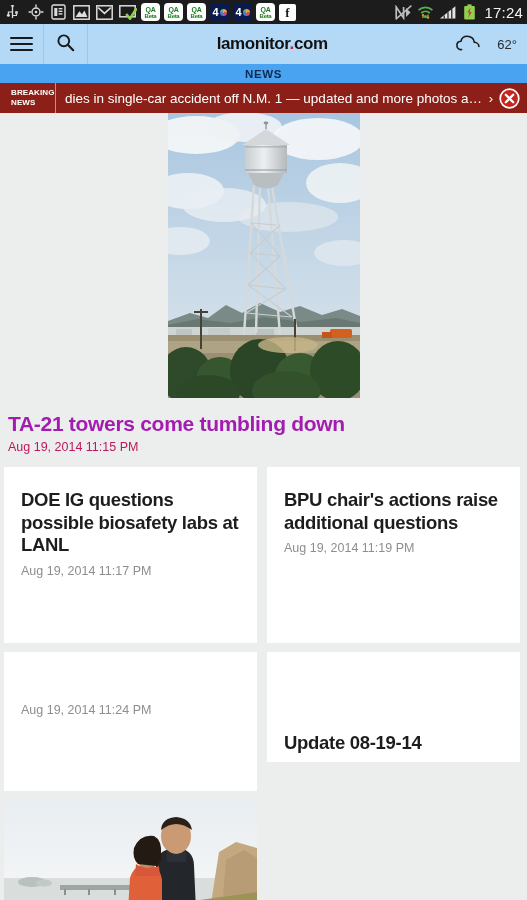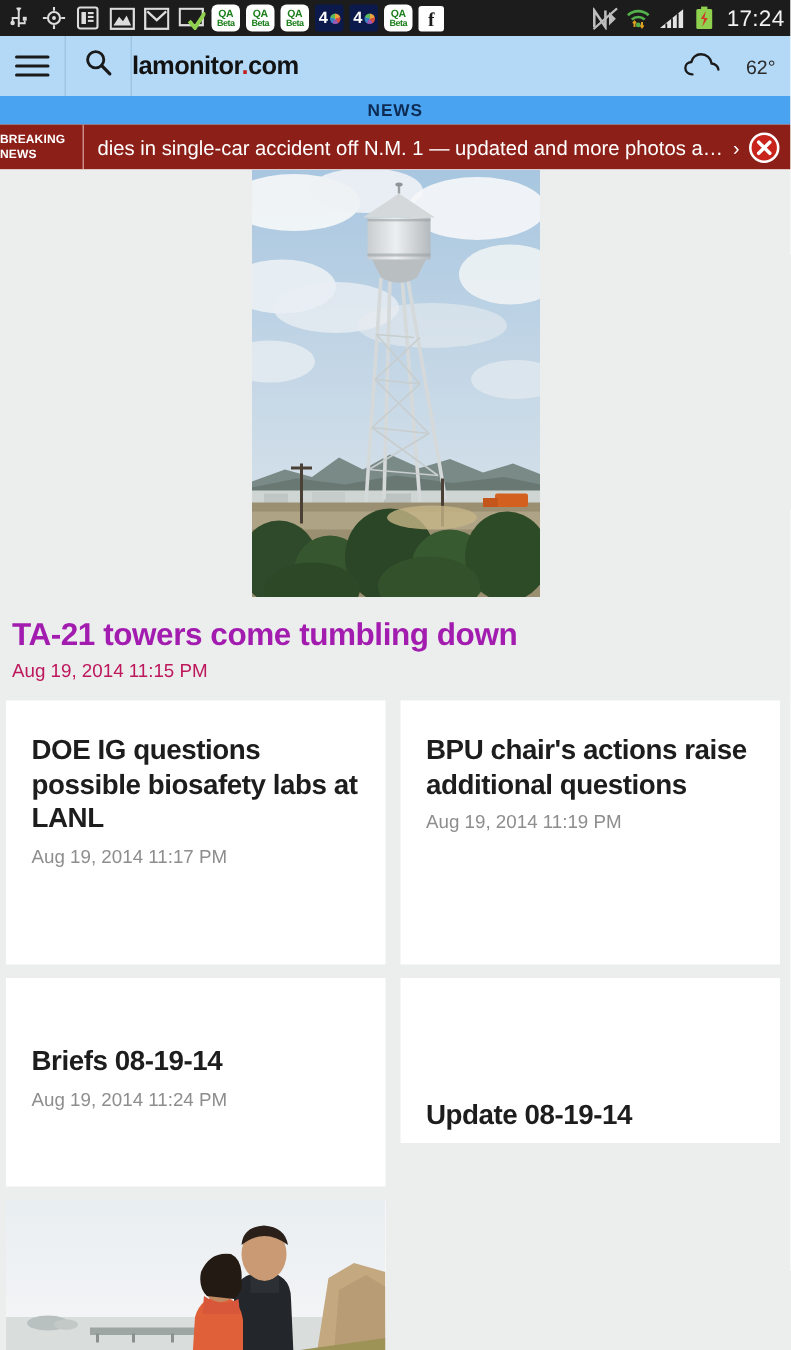--- a/index.html
+++ b/index.html
@@ -55,21 +55,21 @@
     height: 40px; background: #b3d9f7;
     display: flex; align-items: center; position: relative;
   }
   .appbar-btn {
     width: 44px; height: 40px; display: flex; align-items: center;
     justify-content: center; border-right: 1px solid #9ec5e4;
   }
   .hamburger { width: 23px; }
   .hamburger span { display: block; height: 2.5px; background: #1a1a1a; margin: 3.5px 0; border-radius: 1px; }
   .brand {
-    flex: 1; text-align: left; font-size: 17px; font-weight: bold;
+    flex: 1; text-align: center; font-size: 17px; font-weight: bold;
     color: #121212; letter-spacing: -0.4px;
   }
   .brand .dot { color: #c0231f; }
   .weather {
     display: flex; align-items: center; gap: 17px;
     padding-right: 10px; color: #2b2b2b; font-size: 13px;
   }
 
   
   .sectionbar {
@@ -80,21 +80,21 @@
     font-size: 11.5px; font-weight: bold; color: #0d2a52; letter-spacing: 0.6px;
   }
 
   
   .breaking {
     height: 30px; background: #8c2018;
     display: flex; align-items: stretch; color: #ffffff; overflow: hidden;
   }
   .breaking-tag {
     width: 56px; flex: 0 0 56px; display: flex; flex-direction: column;
-    justify-content: center; padding-left: 0;
+    justify-content: center; padding-left: 11px;
     border-right: 1px solid #c98b84;
     font-size: 8px; font-weight: bold; line-height: 1.25; letter-spacing: 0.1px;
   }
   .breaking-text {
     flex: 1; display: flex; align-items: center; padding-left: 9px;
     font-size: 13.5px; white-space: nowrap; overflow: hidden;
   }
   .breaking-next {
     flex: 0 0 auto; display: flex; align-items: center;
     padding: 0 6px; font-size: 13px; color: #ffffff;
@@ -412,21 +412,20 @@
       <div class="card card-h1">
         <div class="card-pad">
           <div class="card-title">BPU chair's actions raise additional questions</div>
           <div class="card-date">Aug 19, 2014 11:19 PM</div>
         </div>
       </div>
 
 
       <div class="card card-h2">
         <div class="card-pad" style="padding-top:44px;">
-          <div class="card-title">Briefs 08-19-14</div>
           <div class="card-date">Aug 19, 2014 11:24 PM</div>
         </div>
       </div>
 
       <div class="card card-h3">
         <div class="card-bottom-title">Update 08-19-14</div>
       </div>
 
       <div class="card card-h3 card-img">
         <div>

